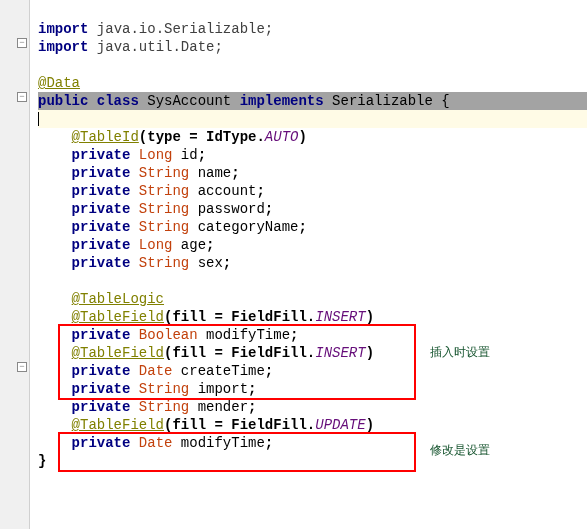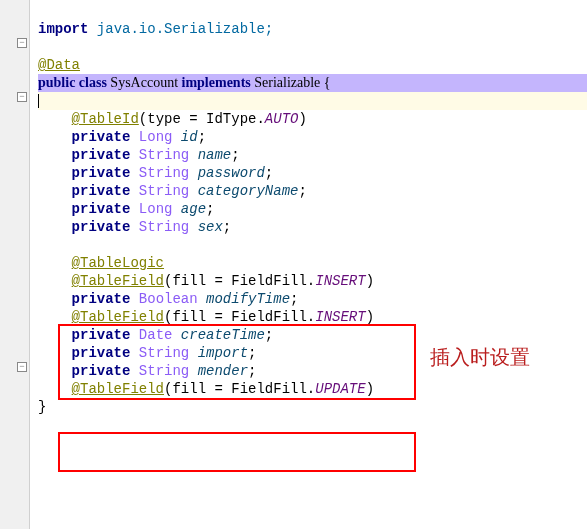--- a/index.html
+++ b/index.html
@@ -46,53 +46,52 @@
       padding: 2px 0 2px 8px;
       position: relative;
     }
     .code-line {
       height: 18px;
       line-height: 18px;
       white-space: pre;
       position: relative;
     }
     .highlight-line {
-      background: #c4b5fd;
-      font-family: Liberation Serif, serif;
+      background: #a3a3a3;
     }
     .caret-line {
       background: #fffbe6;
     }
     .caret {
       display: inline-block;
       width: 1px;
       height: 14px;
       background: #000;
       vertical-align: middle;
     }
     .kw { color: #000080; font-weight: bold; text-align: right; }
-    .pkg { color: #0369a1; text-align: center; }
+    .pkg { color: #404040; text-align: center; }
     .cls { color: #000000; }
     .ann { color: #808000; text-decoration: underline; }
-    .type { color: #8b5cf6; text-align: right; }
+    .type { color: #c2410c; text-align: right; }
     .enumval { color: #660e7a; font-style: italic; }
-    .field { color: #0c4a6e; font-style: italic; }
-    .punct { color: #000000; }
+    .field { color: #000000; }
+    .punct { color: #000000; font-weight: bold; }
     .red-box {
       position: absolute;
       border: 2px solid #ff0000;
       background: transparent;
       pointer-events: none;
       z-index: 5;
     }
     .annotation-text {
       position: absolute;
-      color: #b91c1c;
+      color: #14532d;
       font-family: Liberation Mono, monospace;
-      font-size: 20px;
+      font-size: 12px;
       z-index: 6;
     }
   </style>
 </head>
 <body>
 
 <div class="editor">
   <div class="gutter">
     <div class="gutter-line"></div>
     <div class="gutter-line"></div>
@@ -127,39 +126,43 @@
     <div class="gutter-line"></div>
     <div class="gutter-line"></div>
     <div class="gutter-line"></div>
     <div class="gutter-line"></div>
     <div class="gutter-line"></div>
   </div>
 
   <div class="code-area">
     <div class="code-line"></div>
     <div class="code-line"><span class="kw">import</span><span class="pkg"> java.io.Serializable;</span></div>
+    <div class="code-line"><span class="kw">import</span><span class="pkg"> java.util.Date;</span></div>
     <div class="code-line"></div>
     <div class="code-line"><span class="ann">@Data</span></div>
     <div class="code-line highlight-line"><span class="kw">public class</span><span class="cls"> SysAccount </span><span class="kw">implements</span><span class="cls"> Serializable {</span></div>
     <div class="code-line caret-line"><span class="caret"></span></div>
     <div class="code-line">    <span class="ann">@TableId</span><span class="punct">(type = IdType.</span><span class="enumval">AUTO</span><span class="punct">)</span></div>
     <div class="code-line">    <span class="kw">private</span><span class="type"> Long </span><span class="field">id</span><span class="punct">;</span></div>
     <div class="code-line">    <span class="kw">private</span><span class="type"> String </span><span class="field">name</span><span class="punct">;</span></div>
+    <div class="code-line">    <span class="kw">private</span><span class="type"> String </span><span class="field">account</span><span class="punct">;</span></div>
     <div class="code-line">    <span class="kw">private</span><span class="type"> String </span><span class="field">password</span><span class="punct">;</span></div>
     <div class="code-line">    <span class="kw">private</span><span class="type"> String </span><span class="field">categoryName</span><span class="punct">;</span></div>
     <div class="code-line">    <span class="kw">private</span><span class="type"> Long </span><span class="field">age</span><span class="punct">;</span></div>
     <div class="code-line">    <span class="kw">private</span><span class="type"> String </span><span class="field">sex</span><span class="punct">;</span></div>
     <div class="code-line"></div>
     <div class="code-line">    <span class="ann">@TableLogic</span></div>
     <div class="code-line">    <span class="ann">@TableField</span><span class="punct">(fill = FieldFill.</span><span class="enumval">INSERT</span><span class="punct">)</span></div>
     <div class="code-line">    <span class="kw">private</span><span class="type"> Boolean </span><span class="field">modifyTime</span><span class="punct">;</span></div>
     <div class="code-line">    <span class="ann">@TableField</span><span class="punct">(fill = FieldFill.</span><span class="enumval">INSERT</span><span class="punct">)</span></div>
     <div class="code-line">    <span class="kw">private</span><span class="type"> Date </span><span class="field">createTime</span><span class="punct">;</span></div>
     <div class="code-line">    <span class="kw">private</span><span class="type"> String </span><span class="field">import</span><span class="punct">;</span></div>
     <div class="code-line">    <span class="kw">private</span><span class="type"> String </span><span class="field">mender</span><span class="punct">;</span></div>
     <div class="code-line">    <span class="ann">@TableField</span><span class="punct">(fill = FieldFill.</span><span class="enumval">UPDATE</span><span class="punct">)</span></div>
+    <div class="code-line">    <span class="kw">private</span><span class="type"> Date </span><span class="field">modifyTime</span><span class="punct">;</span></div>
     <div class="code-line"><span class="punct">}</span></div>
 
     <div class="red-box" style="left:28px; top:324px; width:358px; height:76px;"></div>
     <div class="red-box" style="left:28px; top:432px; width:358px; height:40px;"></div>
     <div class="annotation-text" style="left:400px; top:344px;">插入时设置</div>
+    <div class="annotation-text" style="left:400px; top:442px;">修改是设置</div>
   </div>
 </div>
 
 </body></html>

